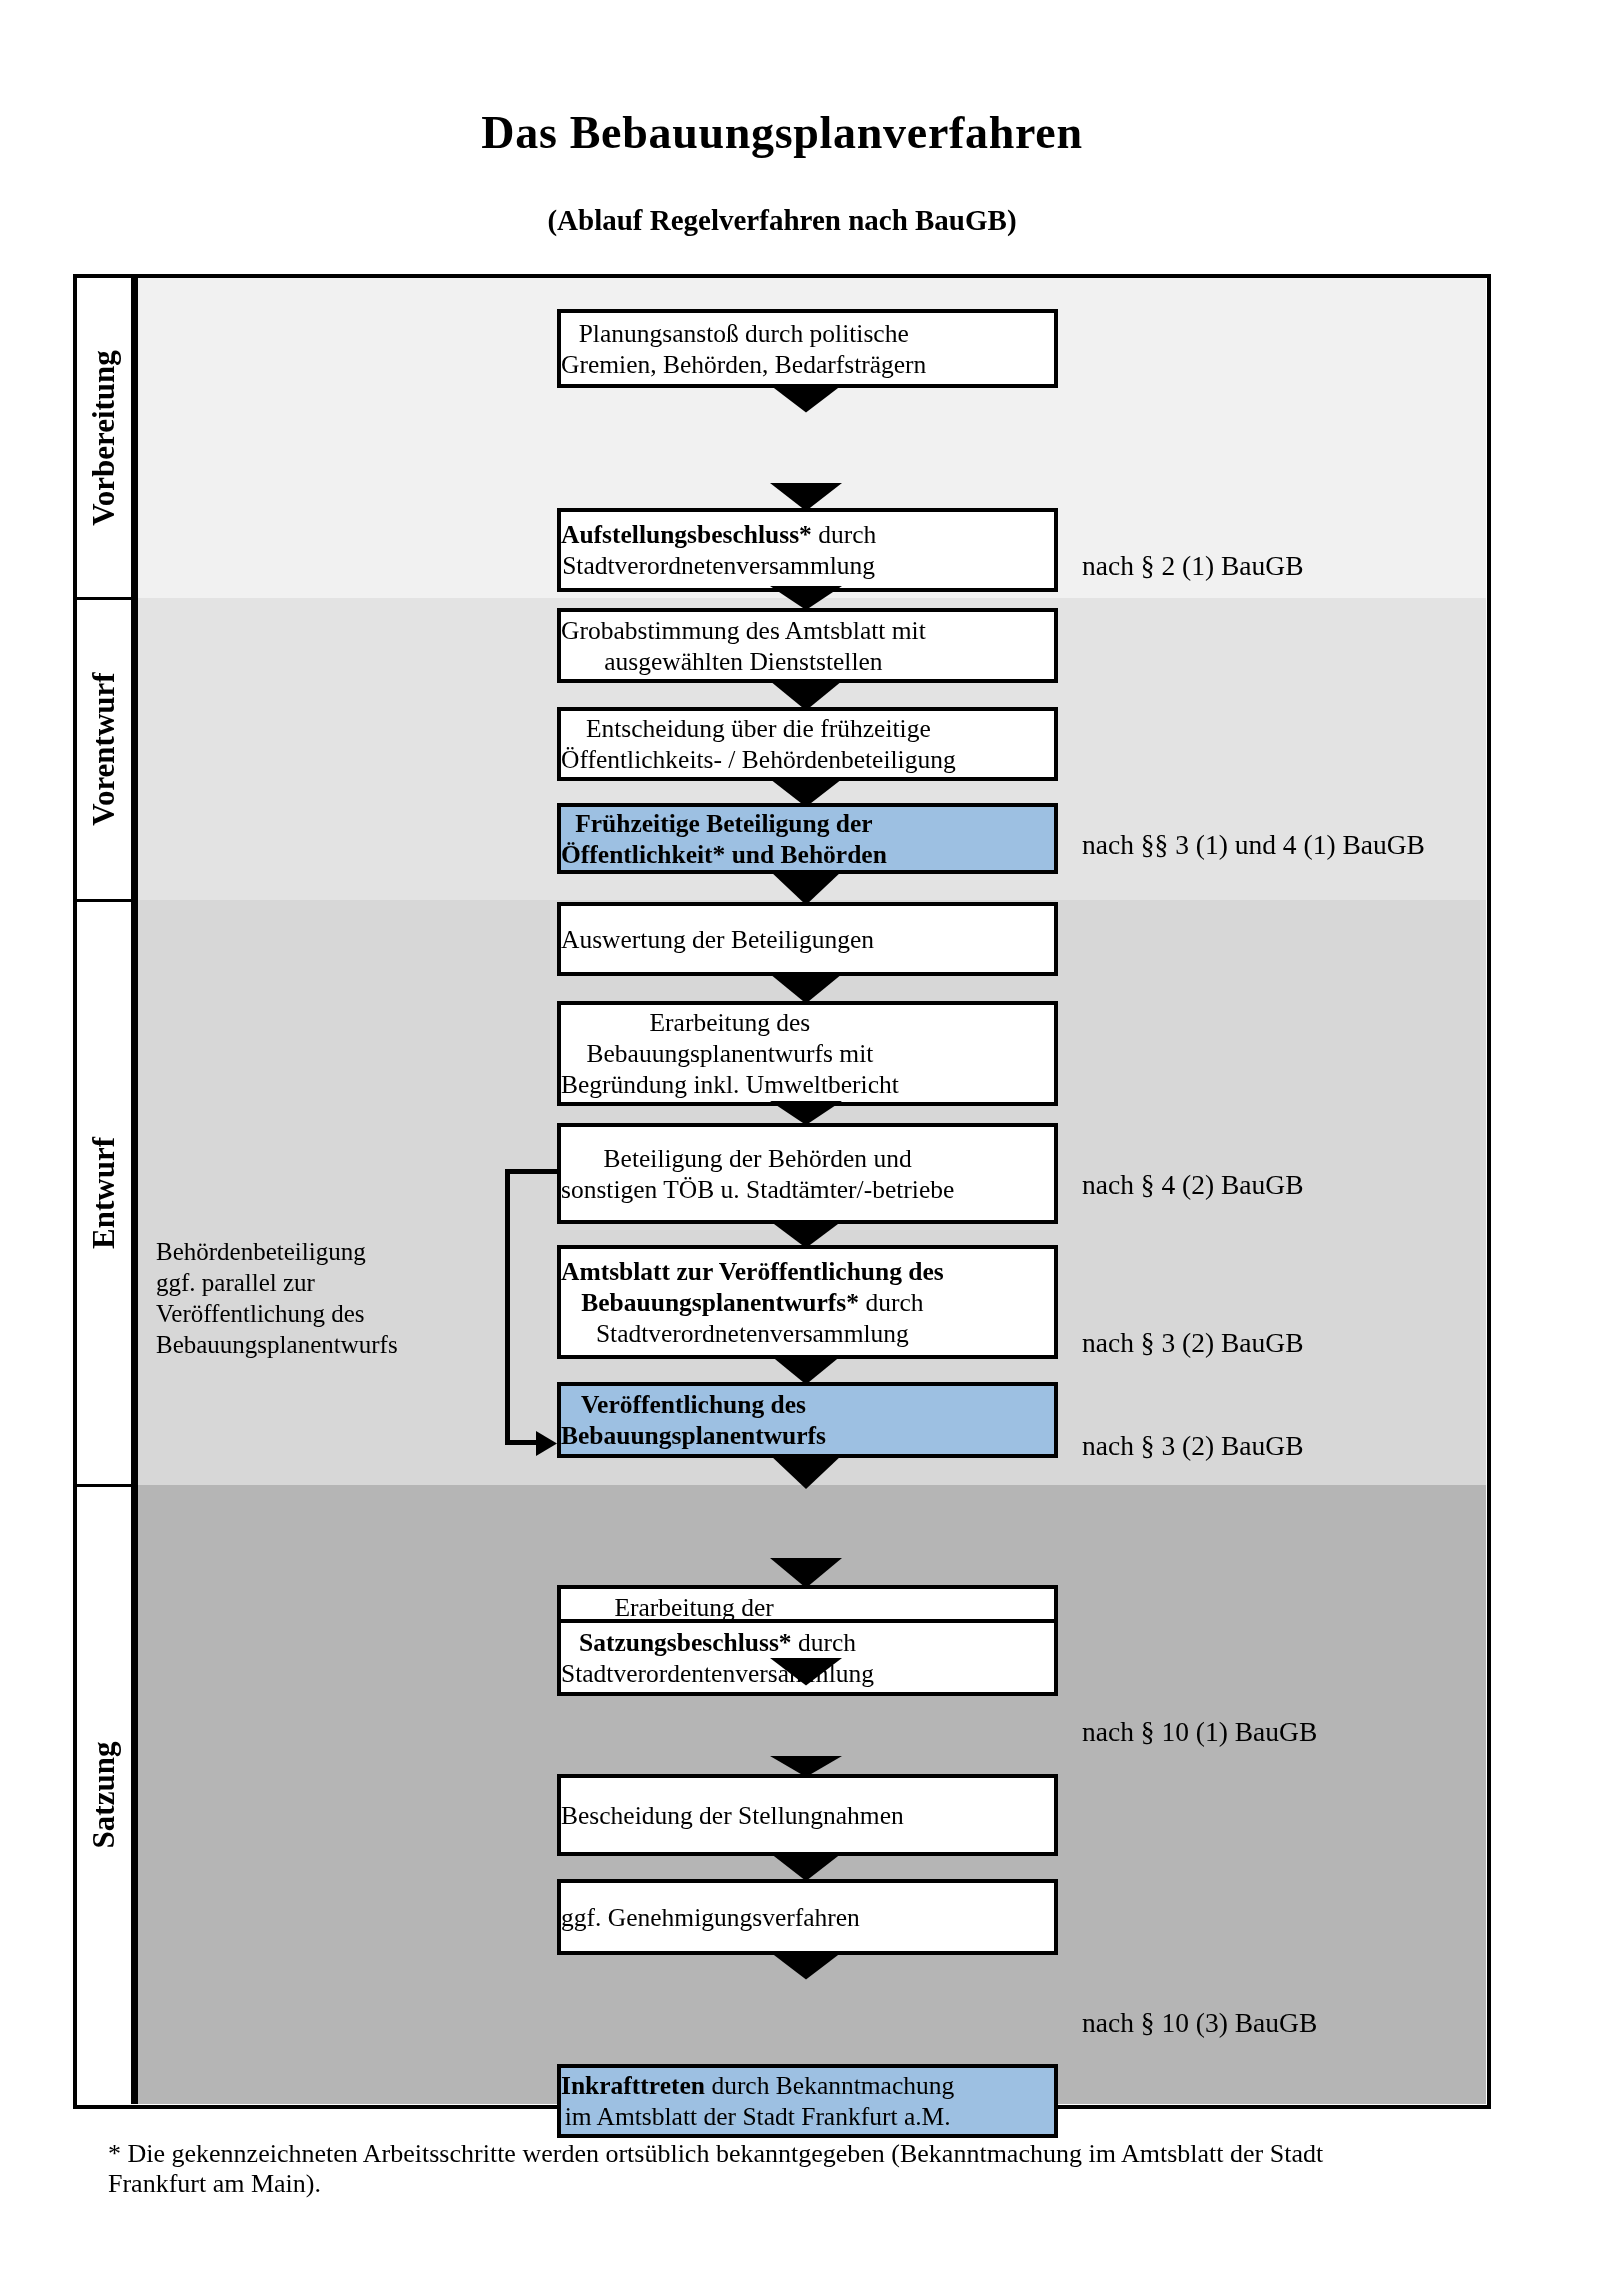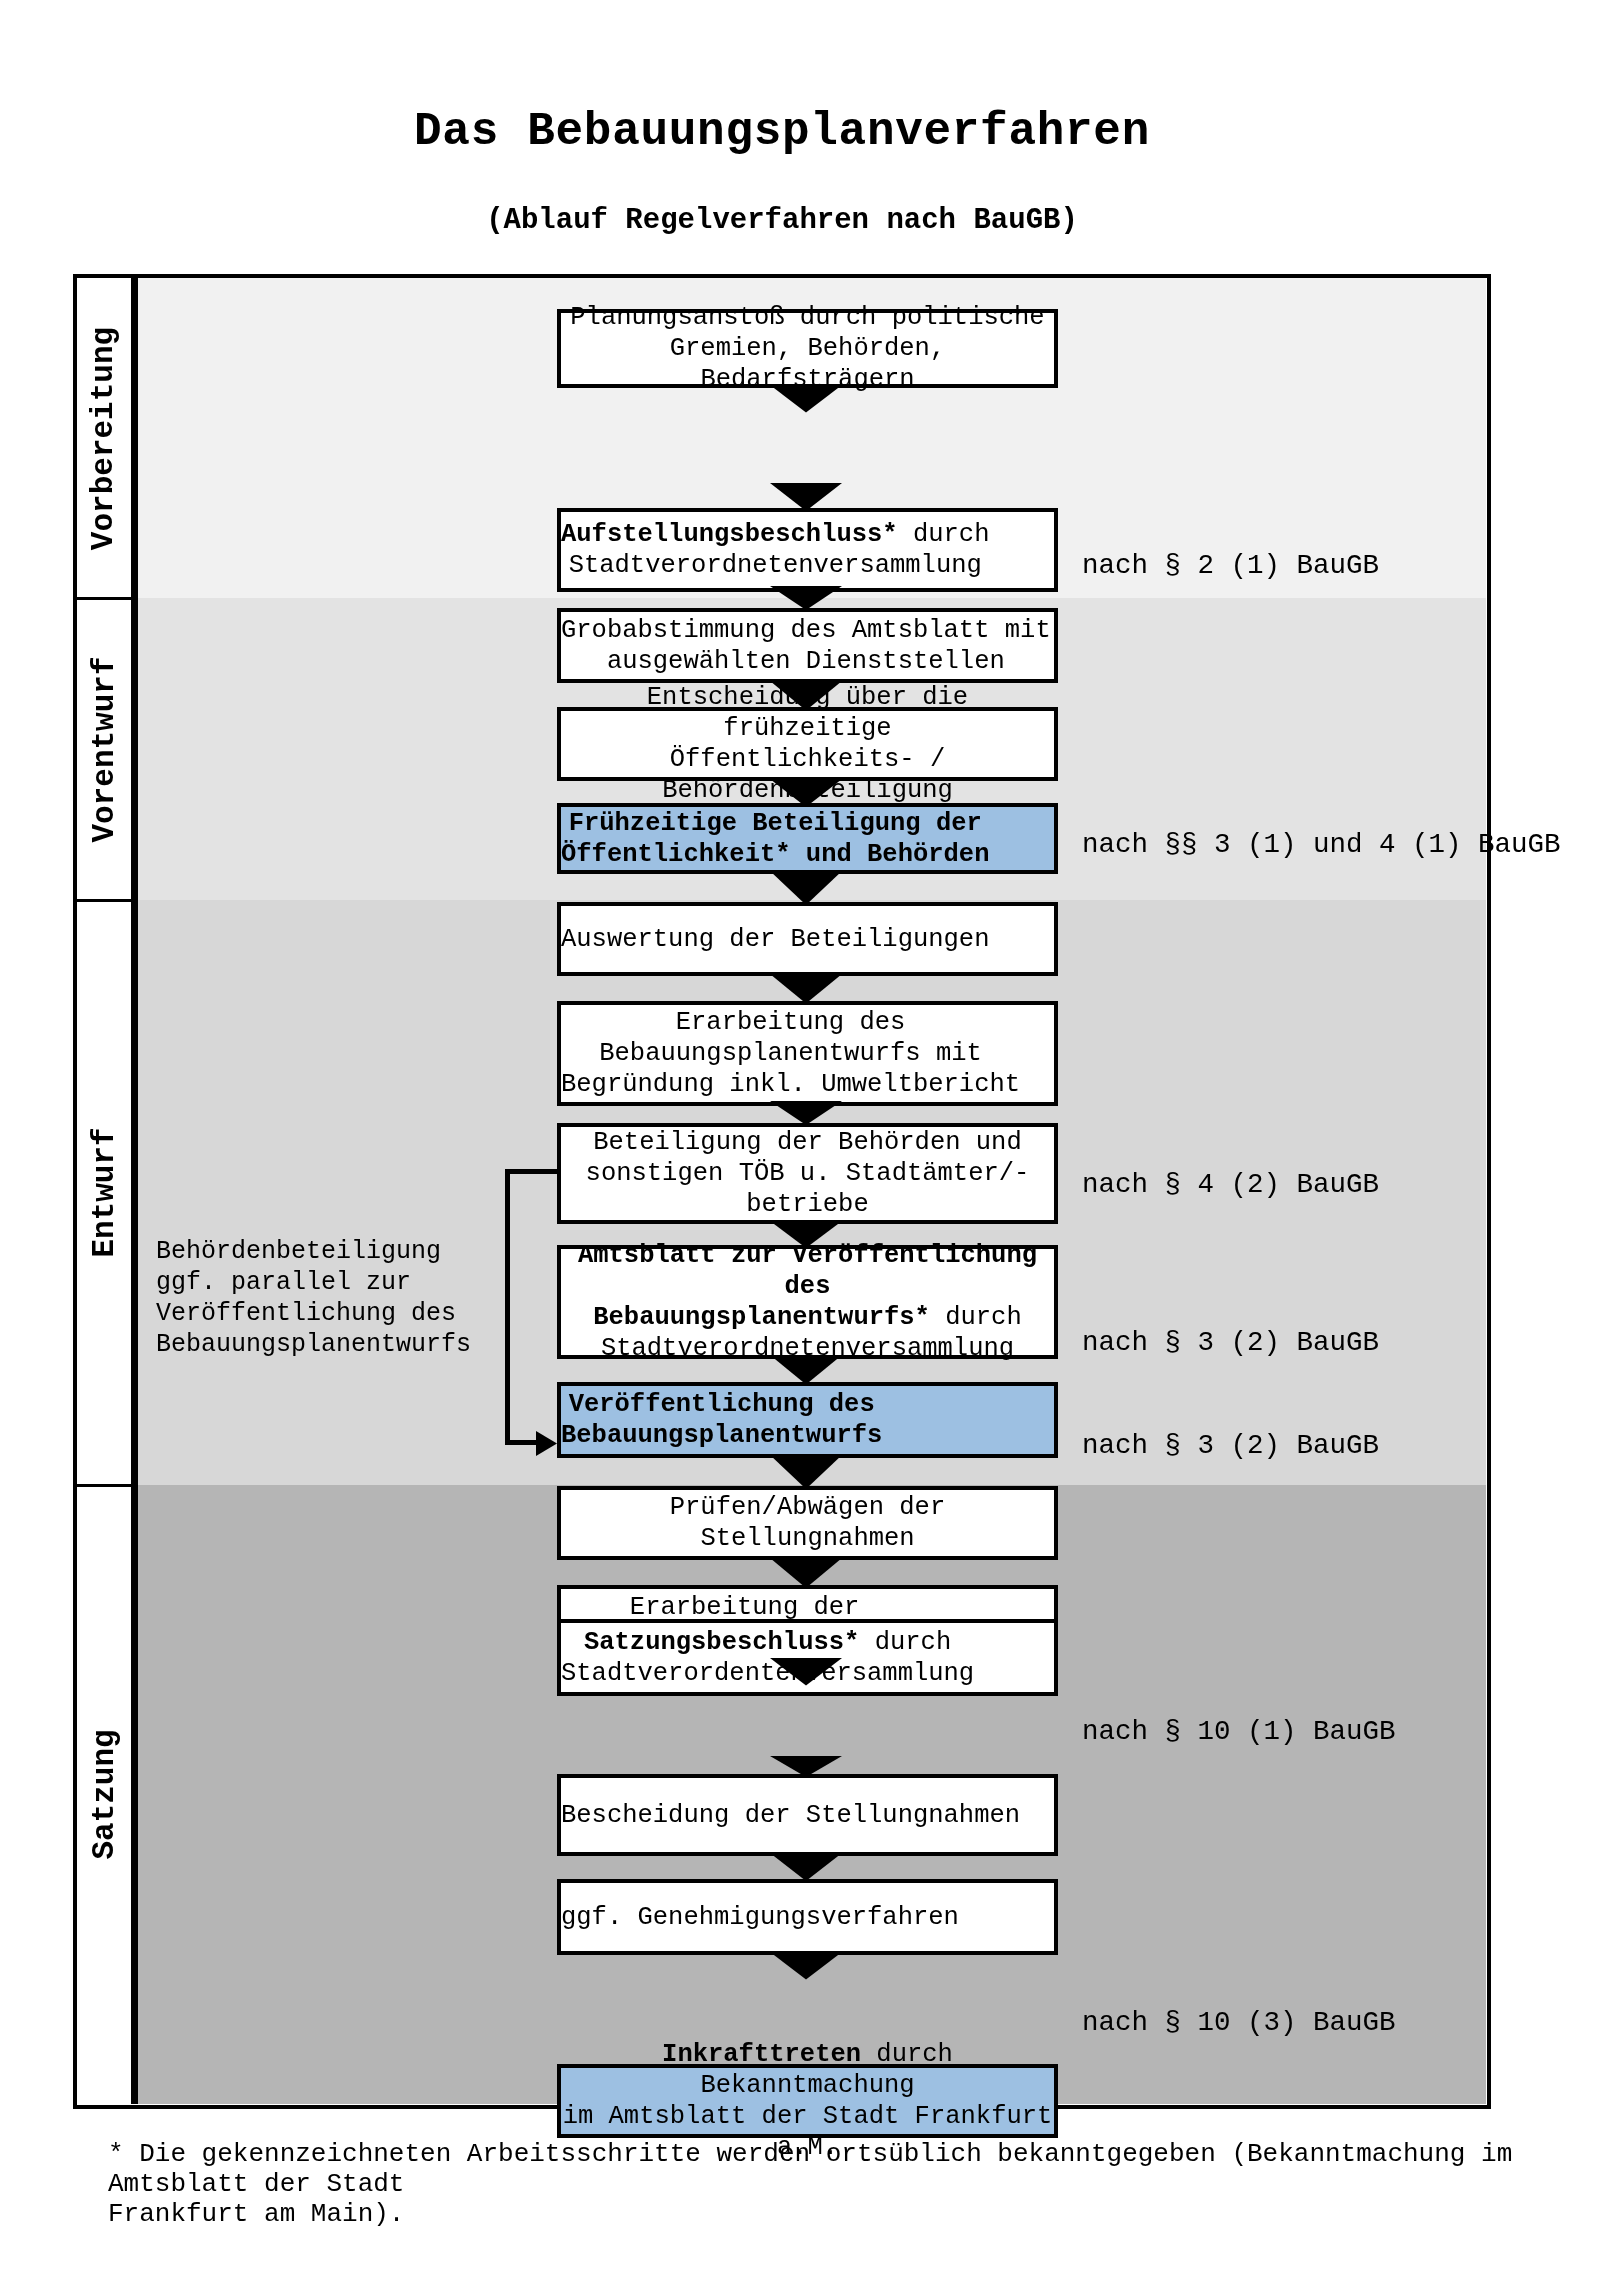--- a/index.html
+++ b/index.html
@@ -1,17 +1,17 @@
 <!DOCTYPE html>
 <html style="font-size:10.5px"><head>
 <meta charset="utf-8">
 <style>
   html,body{margin:0;padding:0;background:#fff;}
   .page{position:relative;width:1623px;height:2295px;background:#ffffff;overflow:hidden;
-        font-family:Liberation Mono, monospace;color:#000;}
+        font-family:Liberation Serif, serif;color:#000;}
   .title{position:absolute;left:73px;top:106px;width:1418px;text-align:center;
          font-size:46px;font-weight:bold;letter-spacing:0.7px;}
   .subtitle{position:absolute;left:73px;top:204px;width:1418px;text-align:center;
             font-size:29px;font-weight:bold;}
   .frame{position:absolute;left:73px;top:274px;width:1418px;height:1835px;
          border:4.6px solid #000;box-sizing:border-box;}
   .labelcol{position:absolute;left:0;top:0;width:54px;height:1826px;background:#ffffff;}
   .divider{position:absolute;left:54px;top:0;width:6.5px;height:1826px;background:#000;}
   .sec{position:absolute;left:61px;width:1348px;}
   .sec1{top:0;height:320px;background:#f1f1f1;}
@@ -105,23 +105,20 @@
       </div>
     <div class="fbox" style="top:967px;height:114px">
         <div class="t"><b>Amtsblatt zur Veröffentlichung des
 Bebauungsplanentwurfs*</b><span> durch
 Stadtverordnetenversammlung</span></div>
       </div>
     <div class="fbox hl" style="top:1104px;height:76px">
         <div class="t"><b>Veröffentlichung des
 Bebauungsplanentwurfs</b><span></span></div>
       </div>
-    <div class="fbox" style="top:1208px;height:74px">
-        <div class="t"><b></b><span>Prüfen/Abwägen der Stellungnahmen</span></div>
-      </div>
     <div class="fbox" style="top:1307px;height:75px">
         <div class="t"><b></b><span>Erarbeitung der
 Satzungsbeschlussvorlage</span></div>
       </div>
     <div class="fbox" style="top:1341px;height:77px">
         <div class="t"><b>Satzungsbeschluss*</b><span> durch
 Stadtverordentenversammlung</span></div>
       </div>
     <div class="fbox" style="top:1496px;height:82px">
         <div class="t"><b></b><span>Bescheidung der Stellungnahmen</span></div>

